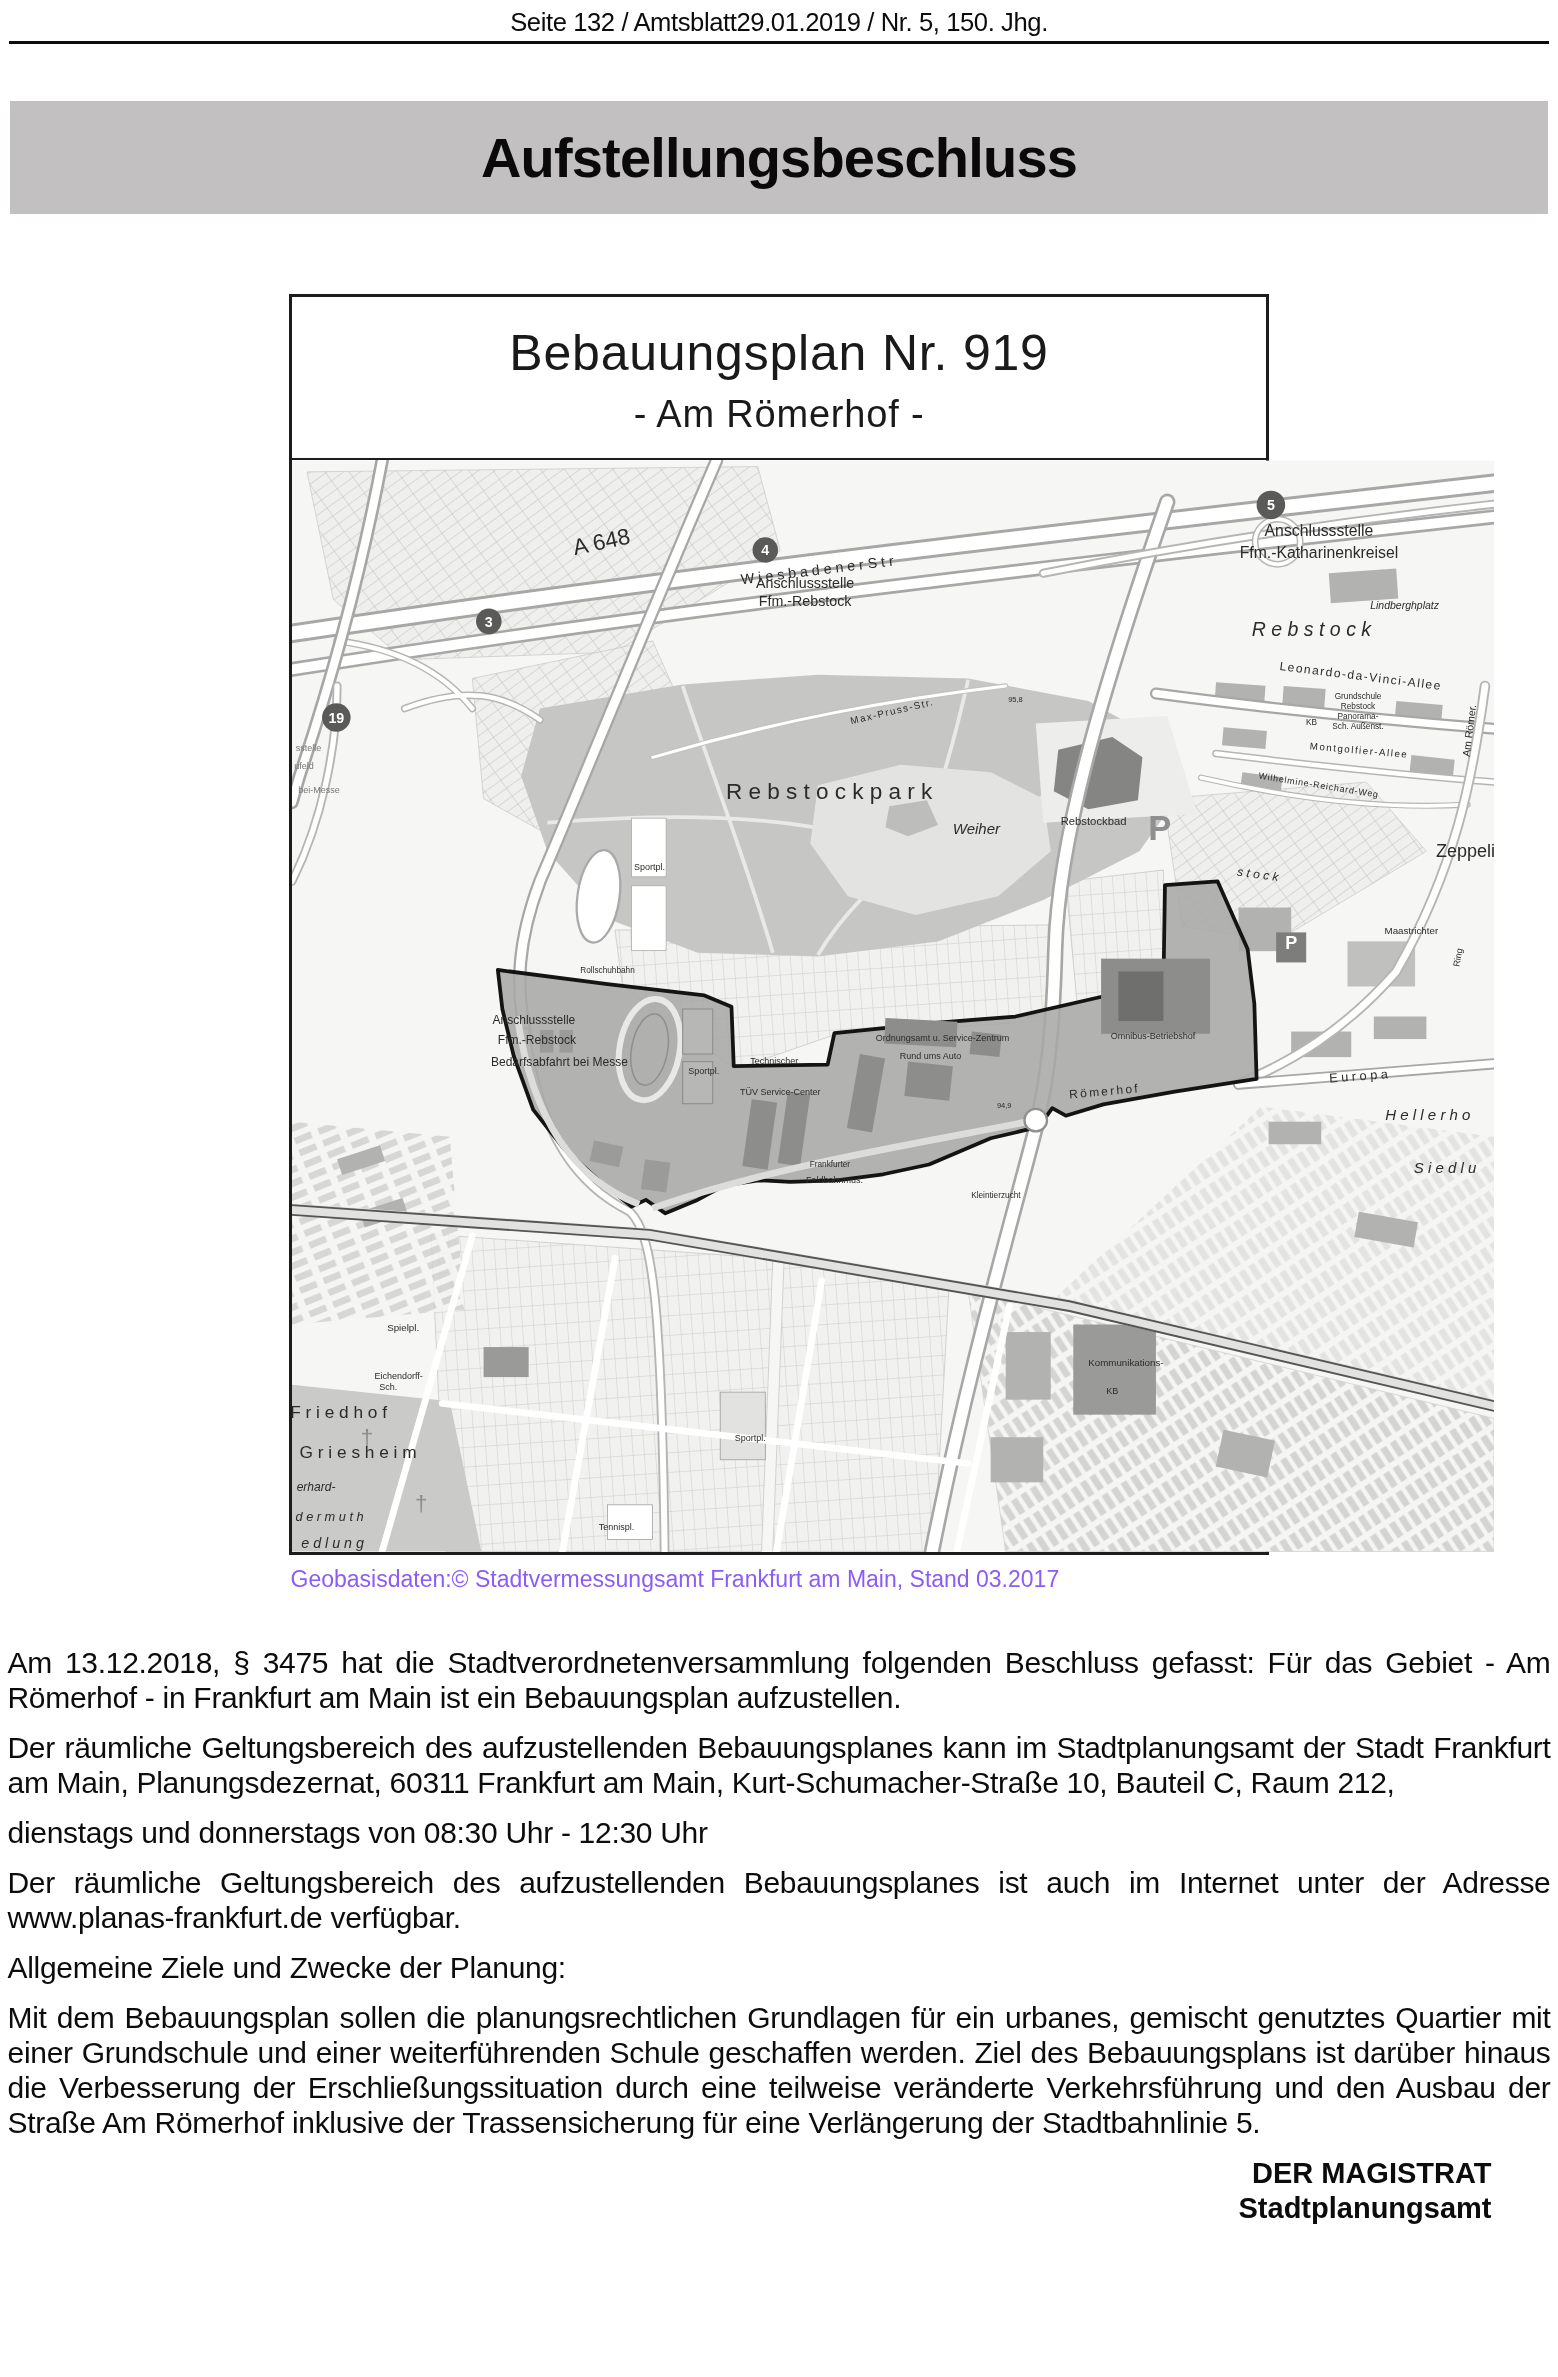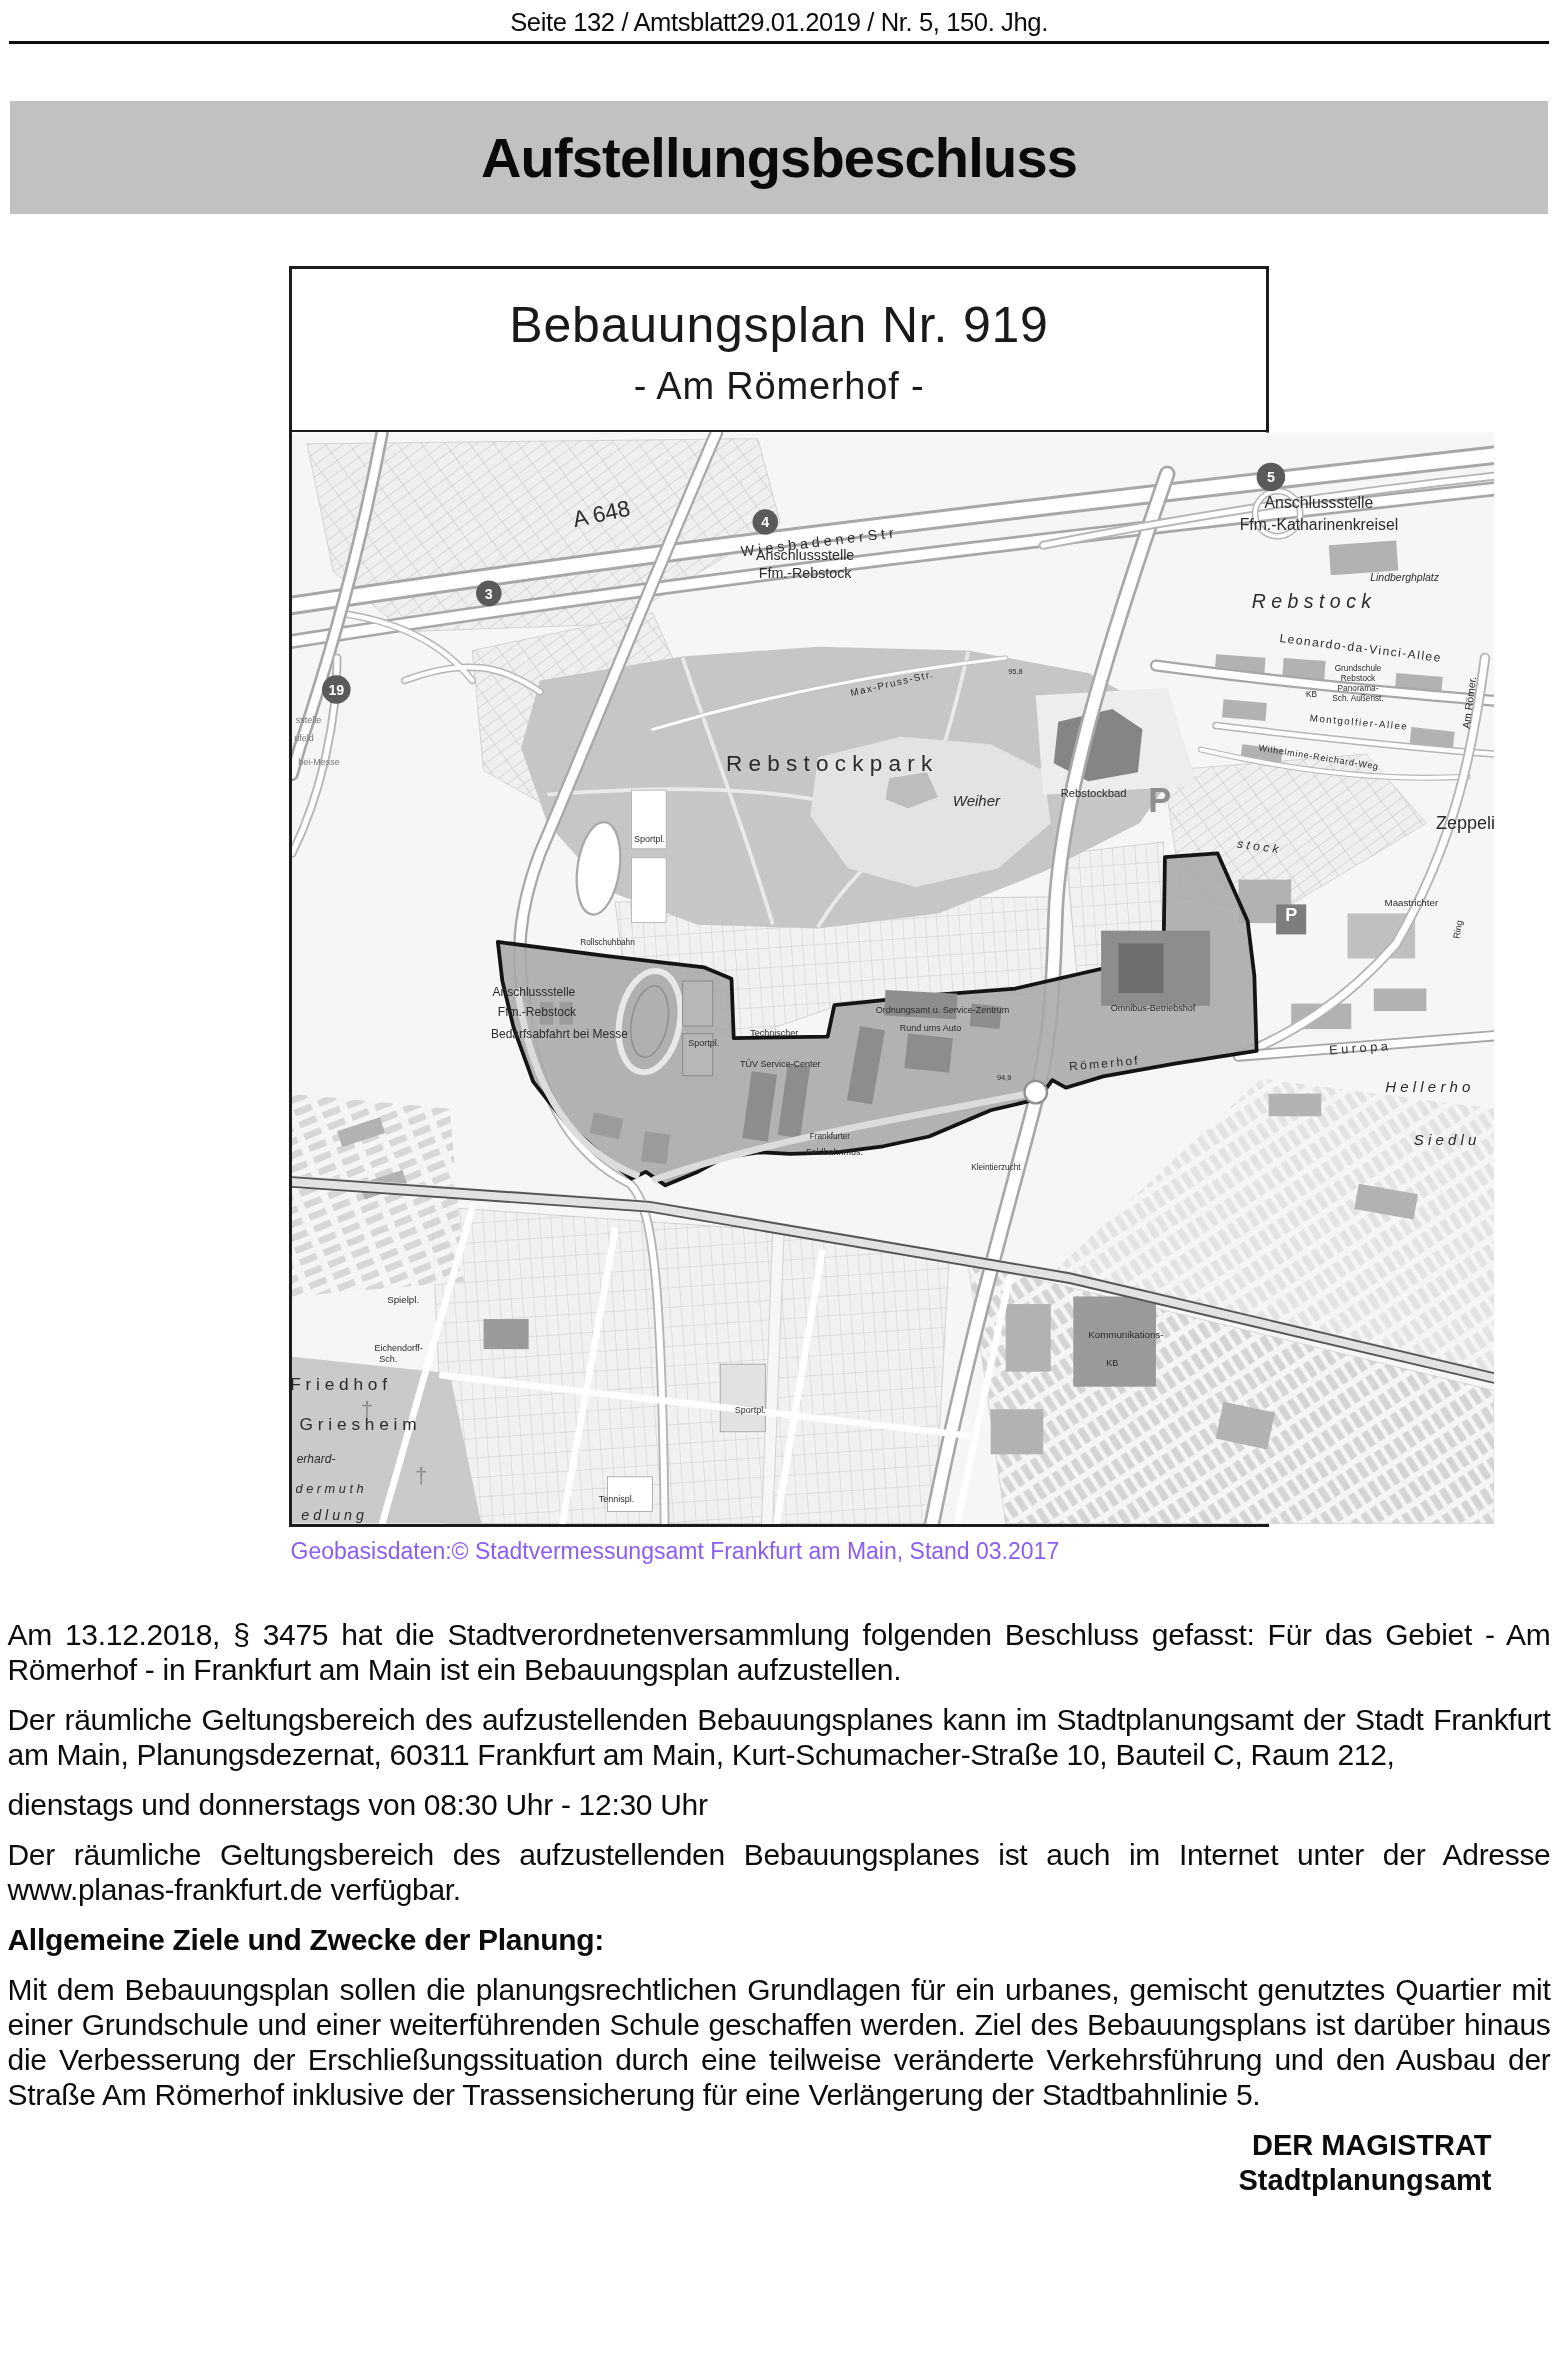--- a/index.html
+++ b/index.html
@@ -5,31 +5,31 @@
   html,body{margin:0;padding:0;background:#ffffff;}
   body{width:1558px;height:2377px;position:relative;font-family:"Liberation Sans",sans-serif;color:#0c0c0c;overflow:hidden;}
   .page{padding:0 7.5px;}
   
   .hdr{display:flex;justify-content:center;align-items:flex-end;padding:7.5px 1.5px 4.5px 1.5px;font-size:25.6px;letter-spacing:-0.4px;}
   .hdr-rule{height:3px;background:#0c0c0c;margin:0 1.5px;}
   
   .banner{margin:57px 2.3px 0 2.3px;height:113px;background:#c2c0c0;display:flex;align-items:center;justify-content:center;text-align:right;}
   .banner h1{margin:0;font-size:56px;font-weight:bold;letter-spacing:-0.8px;color:#0a0a0a;}
   
-  .figwrap{width:980px;margin:52px auto 0 auto;}
+  .figwrap{width:980px;margin:80px auto 0 auto;}
   .fig{border:3px solid #1c1c1c;background:#ffffff;}
   .fig-title{border-bottom:2.3px solid #1c1c1c;text-align:center;padding:27px 0 22.6px 0;}
   .fig-title .l1{font-size:50px;font-weight:400;color:#1a1a1a;letter-spacing:0.8px;}
   .fig-title .l2{font-size:38px;font-weight:400;color:#1a1a1a;margin-top:10.5px;letter-spacing:0.8px;}
   .mapbox{width:1202px;height:1092px;overflow:hidden;}
   .caption{font-size:23px;color:#8b5cf6;margin:10.5px 0 0 1.5px;}
   
   .bodytext{margin-top:52px;font-size:30px;line-height:35px;text-align:justify;letter-spacing:-0.3px;}
   .bodytext p{margin:0 0 15px 0;}
-  .bodytext .bold{font-weight:bold;}
+  .bodytext .bold{font-weight:normal;}
   
   .footer{margin-top:16.5px;text-align:right;padding-right:59px;font-size:29px;font-weight:bold;line-height:35px;}
   svg text{font-family:"Liberation Sans",sans-serif;}
 </style>
 </head>
 <body>
 
 <div class="page">
 
   <div class="hdr">

